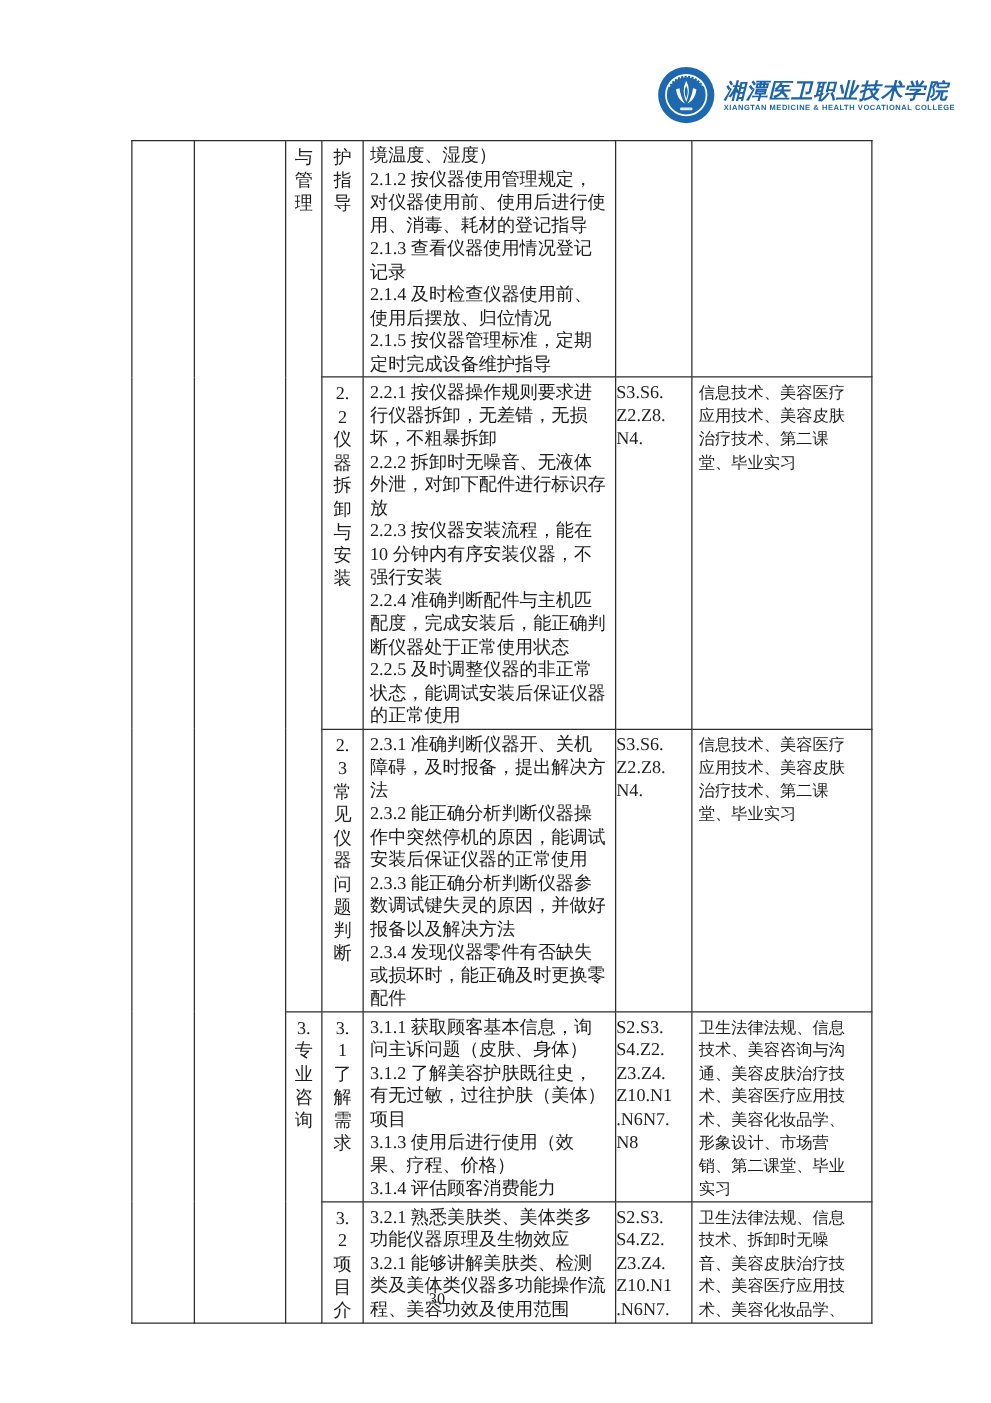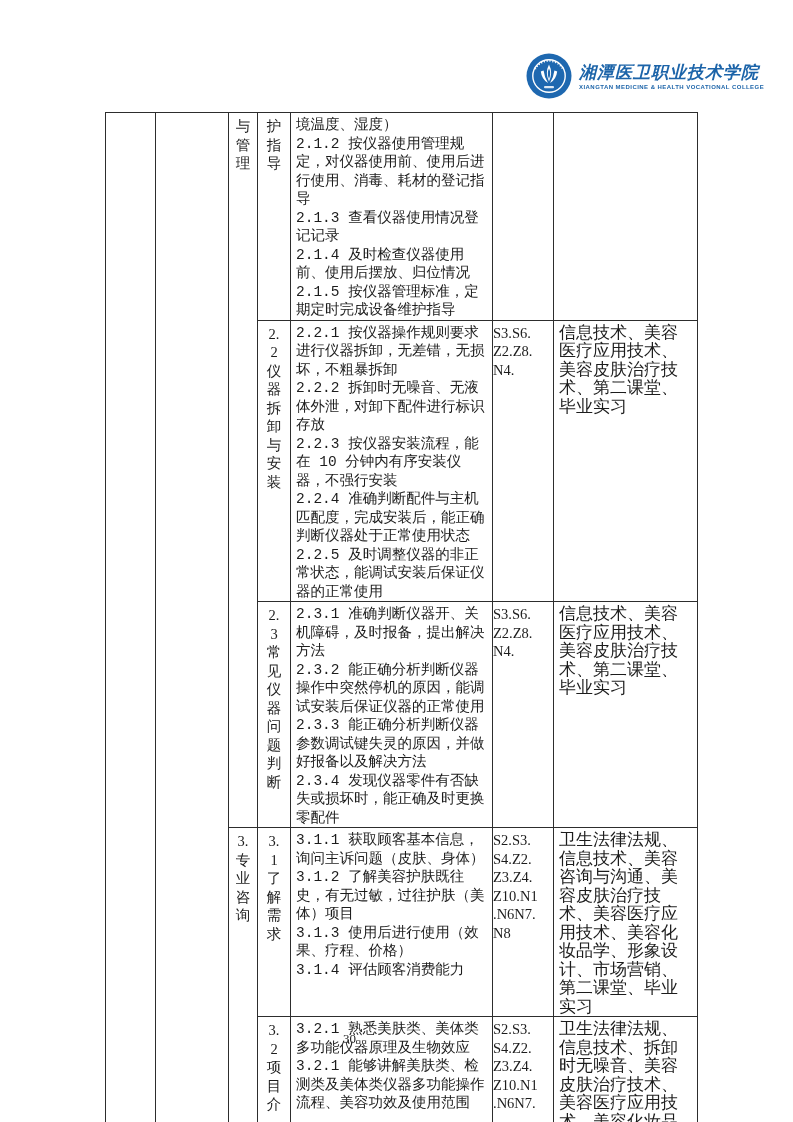--- a/index.html
+++ b/index.html
@@ -40,23 +40,23 @@
     font-size:14.5px;
     line-height:18.5px;
     padding:3px 5px 0 5px;
     overflow:hidden;
   }
   td.vlab{
     text-align:center;
     padding:4px 1px 0 1px;
     white-space:pre-line;
   }
-  td.obj{white-space:pre-line;font-family:Liberation Mono, monospace;}
+  td.obj{white-space:pre-line;}
   td.codes{white-space:pre-line;padding-left:0;padding-right:2px;}
-  td.courses{font-size:17px;padding-left:5px;padding-right:15px;margin-left:24px;}
+  td.courses{font-size:13px;padding-left:5px;padding-right:15px;margin-left:24px;}
   
   .page-number{
     position:absolute;top:1031px;left:0;width:699px;
     text-align:center;font-size:13px;color:#1c1c1c;
   }
 </style>
 </head>
 <body>
 
 <div>

